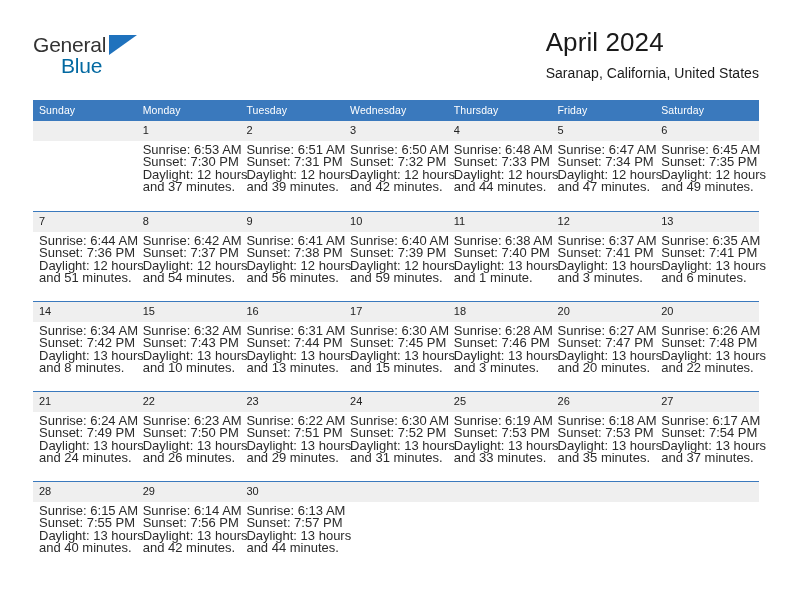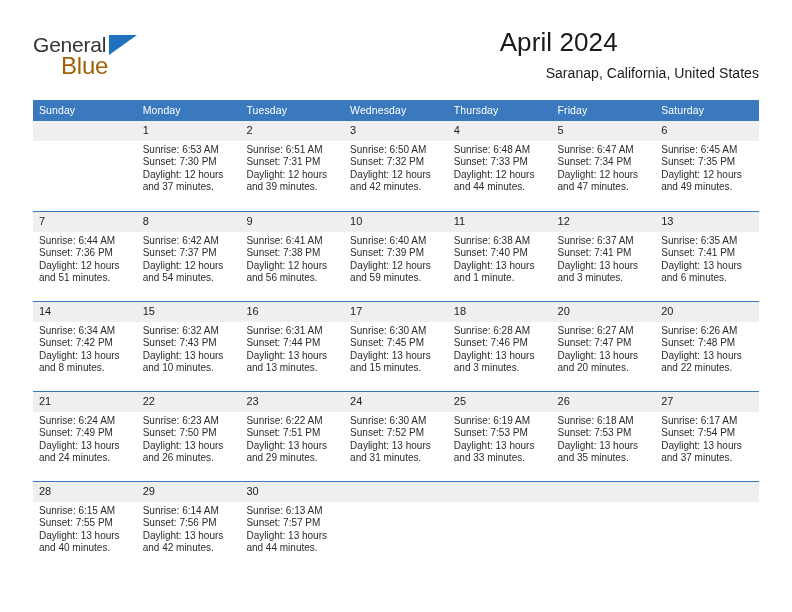--- a/index.html
+++ b/index.html
@@ -54,23 +54,23 @@
     top: 1px;
     width: 0;
     height: 0;
     border-left: 28px solid #1f72bd;
     border-bottom: 20px solid transparent;
   }
   .logo-blue {
     position: absolute;
     left: 28px;
     top: 21px;
-    font-size: 24px;
+    font-size: 21px;
     line-height: 21px;
-    color: #a16207;
+    color: #0369a1;
     letter-spacing: -0.2px;
     font-family: "Liberation Sans", sans-serif;
   }
 
   .title-block {
     position: absolute;
     right: 0px;
     top: 0px;
   }
   .cal-title {
@@ -79,21 +79,20 @@
     color: #1a1a1a;
     font-weight: normal;
     letter-spacing: 0.1px;
   }
   .cal-subtitle {
     margin-top: 7px;
     font-size: 14px;
     line-height: 17px;
     color: #1a1a1a;
     letter-spacing: 0.05px;
-    margin-left: 46px;
   }
 
   
   .calendar {
     position: absolute;
     left: 33px;
     top: 100px;
     width: 726px;
     border-collapse: collapse;
     table-layout: fixed;
@@ -133,21 +132,21 @@
     color: #222222;
     padding: 3px 0 4px 6px;
     height: 13px;
     box-sizing: content-box;
   }
   .daynum.empty {
     color: transparent;
   }
   .dayinfo {
     padding: 3px 8px 0 6px;
-    font-size: 10px;
+    font-size: 13px;
     line-height: 12.3px;
     color: #2b2b2b;
   }
   .dayinfo div {
     white-space: nowrap;
   }
   .blank-cell {
     height: 90px;
     background: #ffffff;
     box-sizing: border-box;

